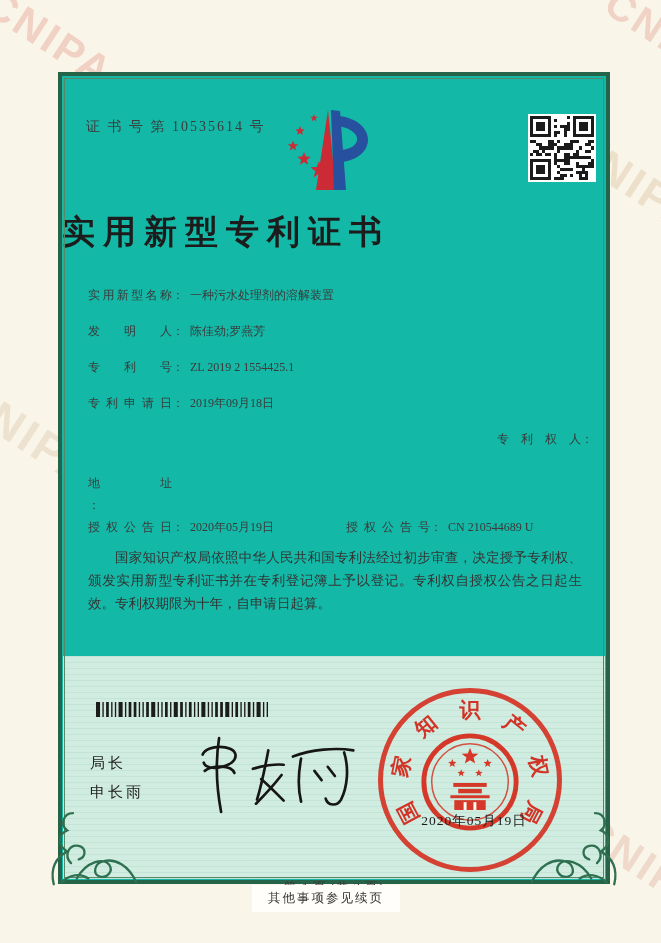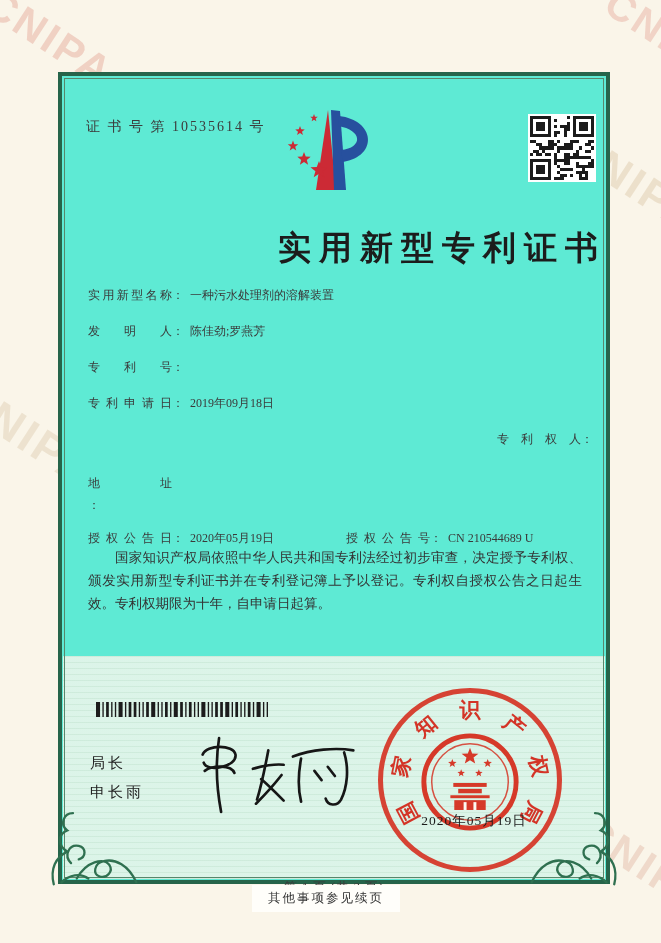--- a/index.html
+++ b/index.html
@@ -10,38 +10,38 @@
   }
   
   .wm{
     position:absolute; font-family:"Liberation Sans","DejaVu Sans",sans-serif;
     font-weight:bold; transform:rotate(33deg); letter-spacing:3px;
     pointer-events:none; white-space:nowrap;
   }
   
   .frame{
     position:absolute; left:58px; top:72px; width:544px; height:804px;
-    border:4px solid #26644a; background:#5eead4;text-decoration:underline;
+    border:4px solid #26644a; background:#14b8a6;text-decoration:underline;
   }
   .frame-inner{
     position:absolute; inset:2px; border:1px solid #57866b; pointer-events:none; z-index:5;
   }
   .stripes{
     position:absolute; left:1px; right:1px; bottom:1px; top:580px;
     background:repeating-linear-gradient(180deg,#e2ecdd 0 1px,#f2f6ec 1px 6px);
     opacity:.85;
   }
   
   .cert-no{
     position:absolute; left:24px; top:42px; font-size:14px; letter-spacing:2px; color:#3c3c3c;
   }
   .logo{ position:absolute; left:206px; top:28px; width:130px; height:94px; }
   .qr{ position:absolute; left:466px; top:38px; width:64px; height:64px; background:#fff; padding:2px; }
   .title{
-    position:absolute; left:0; top:150px; width:100%; text-align:right;
+    position:absolute; left:0; top:134px; width:100%; text-align:left;
     font-size:33px; font-weight:bold; letter-spacing:8px; color:#1c1c1c; white-space:nowrap;
   }
   
   .field-row{
     position:absolute; left:26px; width:505px; font-size:12px; color:#3a3a3a;
     display:flex; align-items:flex-start; line-height:22px;
   }
   .field-label{
     display:inline-block; width:84px; text-align:justify; text-align-last:justify; flex:none;
   }
@@ -268,35 +268,36 @@
       <span class="field-value">一种污水处理剂的溶解装置</span>
     </div>
     <div class="field-row" style="top:244px;">
       <span class="field-label">发明人</span>
         <span class="field-colon">：</span>
       <span class="field-value">陈佳劲;罗燕芳</span>
     </div>
     <div class="field-row" style="top:280px;">
       <span class="field-label">专利号</span>
         <span class="field-colon">：</span>
+      <span class="field-value">ZL 2019 2 1554425.1</span>
     </div>
     <div class="field-row" style="top:316px;align-items:flex-end;">
       <span class="field-label">专利申请日</span>
         <span class="field-colon">：</span>
       <span class="field-value">2019年09月18日</span>
     </div>
     <div class="field-row" style="top:352px;justify-content:flex-end;">
       <span class="field-label">专利权人</span>
         <span class="field-colon">：</span>
     </div>
     <div class="field-row" style="top:396px;flex-direction:column;">
       <span class="field-label">地址</span>
         <span class="field-colon">：</span>
     </div>
-    <div class="field-row" style="top:440px;margin-top:11px;">
+    <div class="field-row" style="top:440px;">
       <span class="grant-pair" style="width:258px;">
         <span class="field-label">授权公告日</span>
           <span class="field-colon">：</span>
         <span class="field-value">2020年05月19日</span>
       </span>
       <span class="grant-pair">
         <span class="field-label">授权公告号</span>
           <span class="field-colon">：</span>
         <span class="field-value">CN 210544689 U</span>
       </span>

